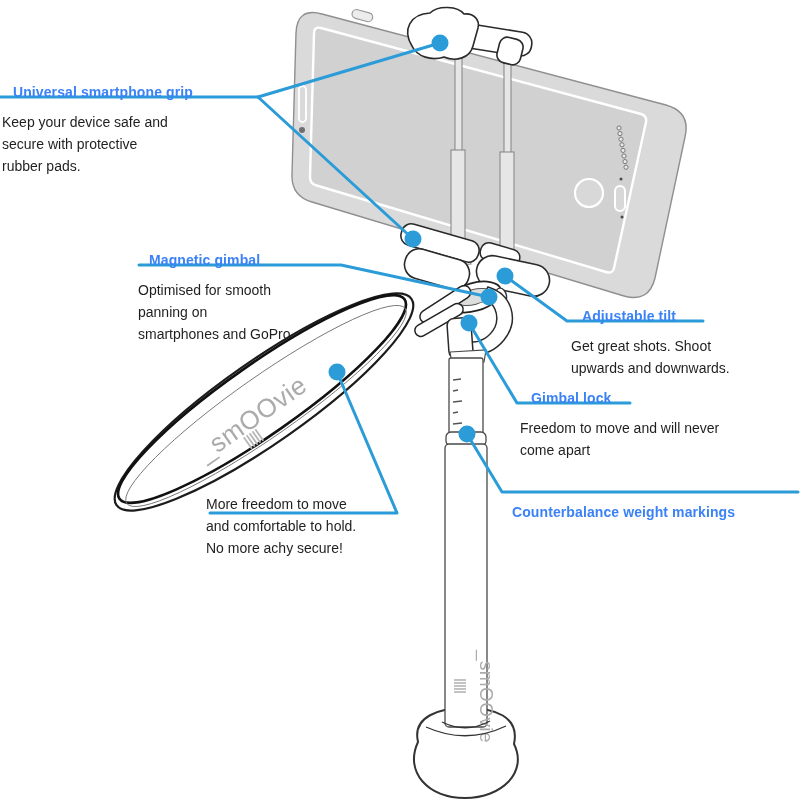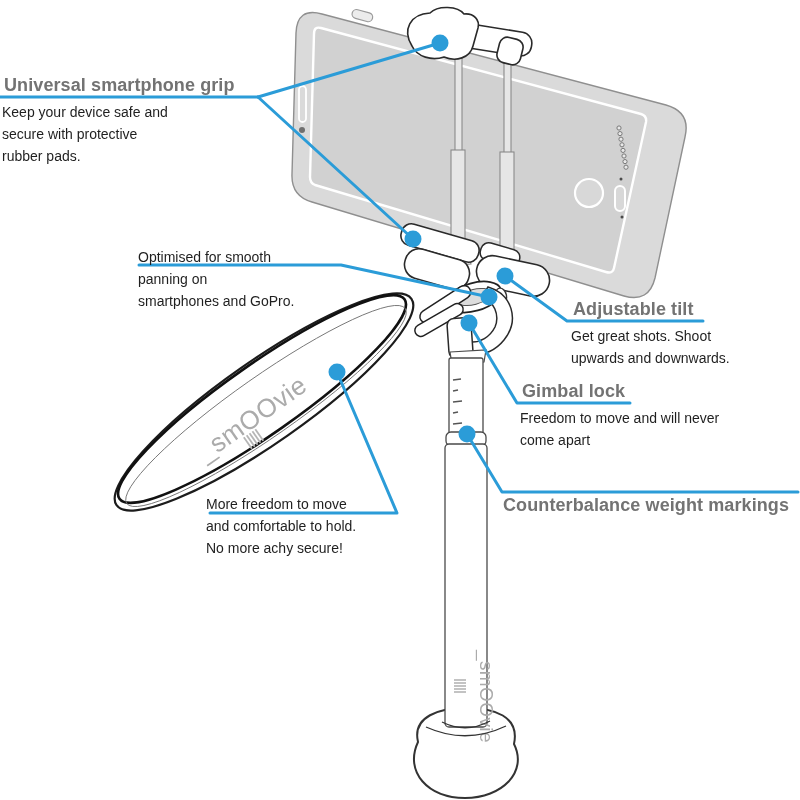--- a/index.html
+++ b/index.html
@@ -3,22 +3,22 @@
 <meta charset="utf-8">
 <style>
   html,body { margin:0; padding:0; background:#ffffff; }
   .stage {
     position:relative; width:800px; height:800px; background:#ffffff;
     overflow:hidden; font-family:"Liberation Sans", sans-serif;
   }
   .stage svg { position:absolute; left:0; top:0; }
   .callout { position:absolute; color:#1a1a1a; }
   .callout h3 {
-    margin:2px; font-size:18px; font-weight:bold; letter-spacing:.1px;
-    white-space:nowrap; color:#737373;
+    margin:11px; font-size:14px; font-weight:bold; letter-spacing:.1px;
+    white-space:nowrap; color:#3b82f6;
   }
   .callout p {
     margin:5px 0 0 0; font-size:14px; line-height:22px;
     white-space:pre-line; color:#1f1f1f;
   }
 </style>
 </head>
 <body>
 
 <div class="stage">
@@ -145,20 +145,21 @@
 </svg>
 
   <div class="callout" style="left:2px; top:73px; width:250px;">
     <h3>Universal smartphone grip</h3>
     <p>Keep your device safe and
 secure with protective
 rubber pads.</p>
   </div>
 
   <div class="callout" style="left:138px; top:241px; width:250px;">
+    <h3>Magnetic gimbal</h3>
     <p>Optimised for smooth
 panning on
 smartphones and GoPro.</p>
   </div>
 
   <div class="callout" style="left:571px; top:297px; width:230px;">
     <h3>Adjustable tilt</h3>
     <p>Get great shots. Shoot
 upwards and downwards.</p>
   </div>

